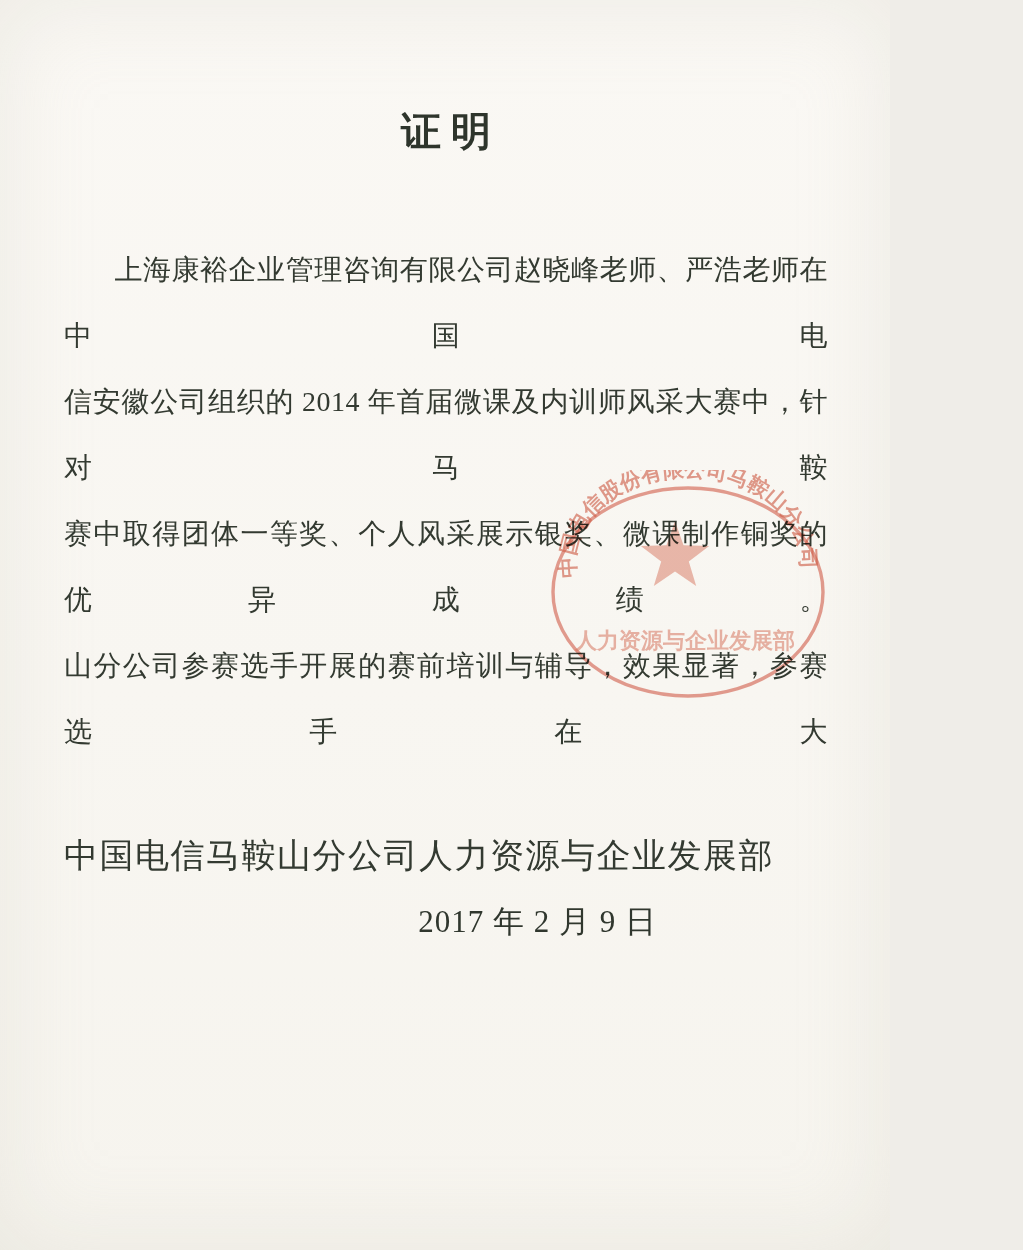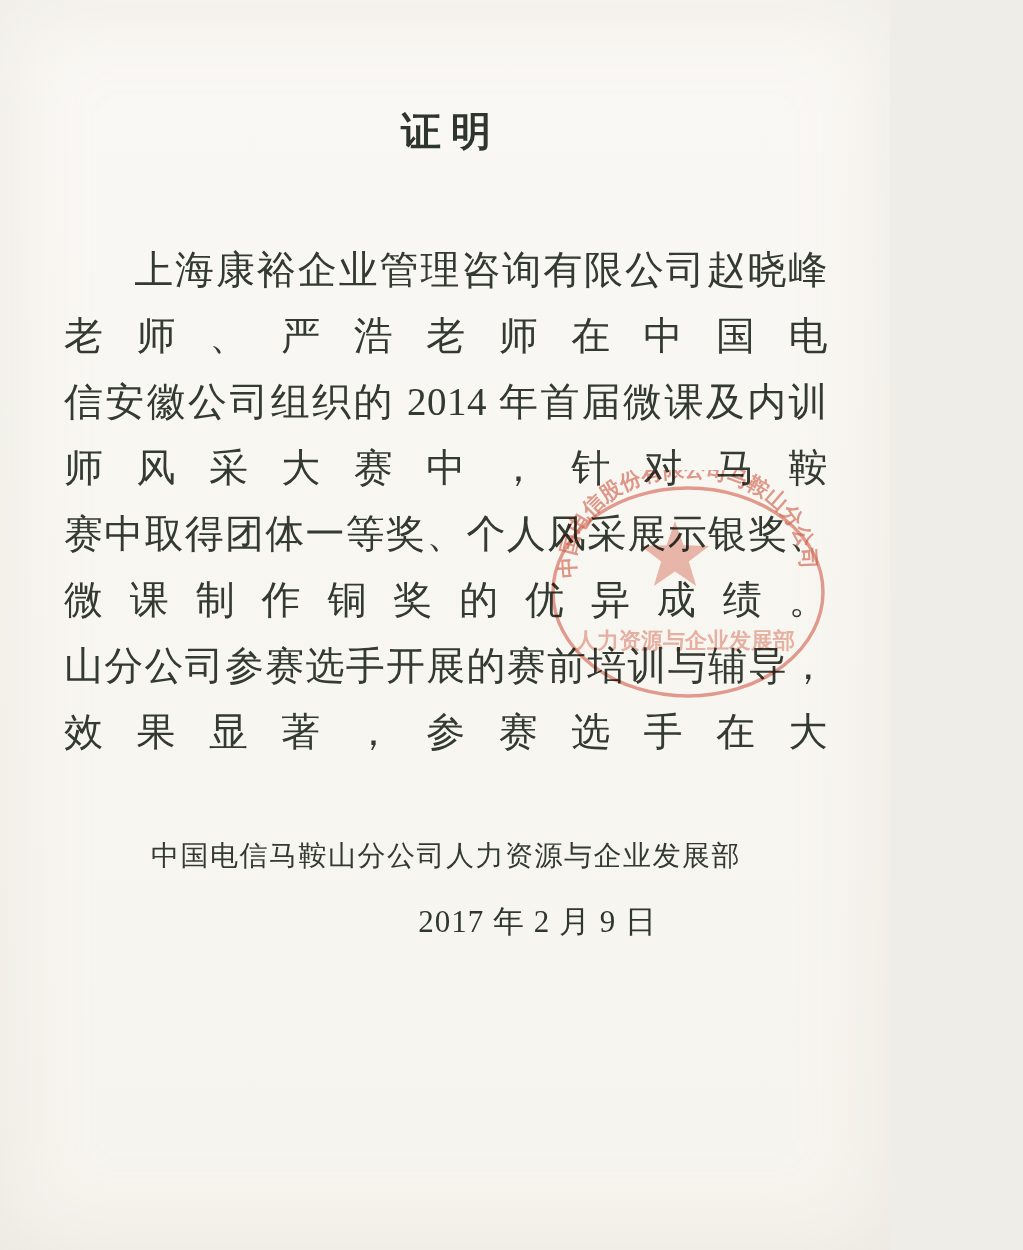--- a/index.html
+++ b/index.html
@@ -22,34 +22,34 @@
     font-size:40px;
     line-height:56px;
     text-align:center;
     letter-spacing:10px;
     text-indent:10px; 
     font-weight:600;
     color:#2e352c;
   }
   .body-para{margin-top:77px;}
   .body-line{
-    font-size:39px;
+    font-size:28px;
     line-height:66px;
     text-align:justify;
     text-align-last:justify;
     letter-spacing:0.5px;
     white-space:normal;
     color:#333a31;
   }
   .body-line.indent{text-indent:1.8em;}
   .signature{
     margin-top:58px;
-    font-size:28px;
+    font-size:34px;
     line-height:66px;
-    text-align:center;
+    text-align:left;
     letter-spacing:1.5px;
     color:#333a31;
   }
   .date{
     font-size:31px;
     line-height:66px;
     text-align:right;
     padding-right:171px;
     letter-spacing:1px;
     color:#30372e;

